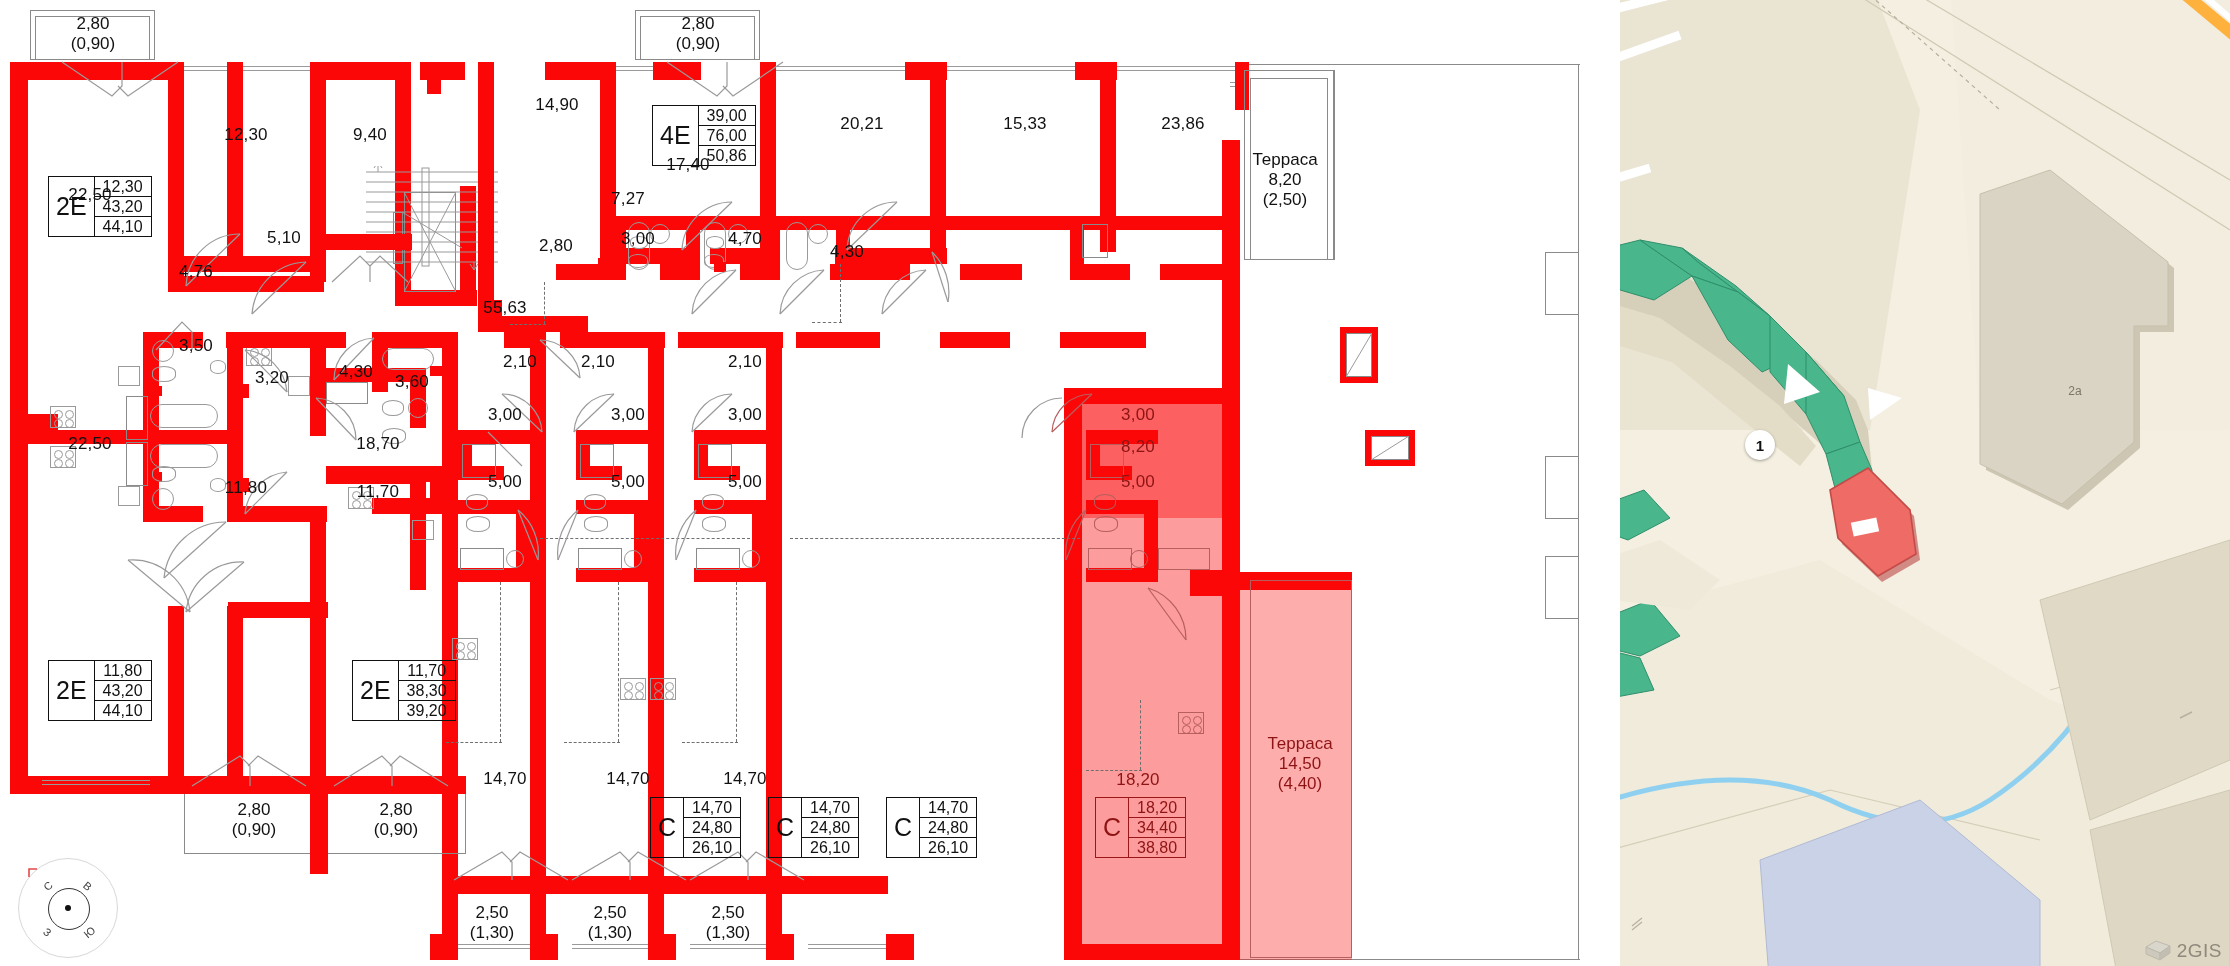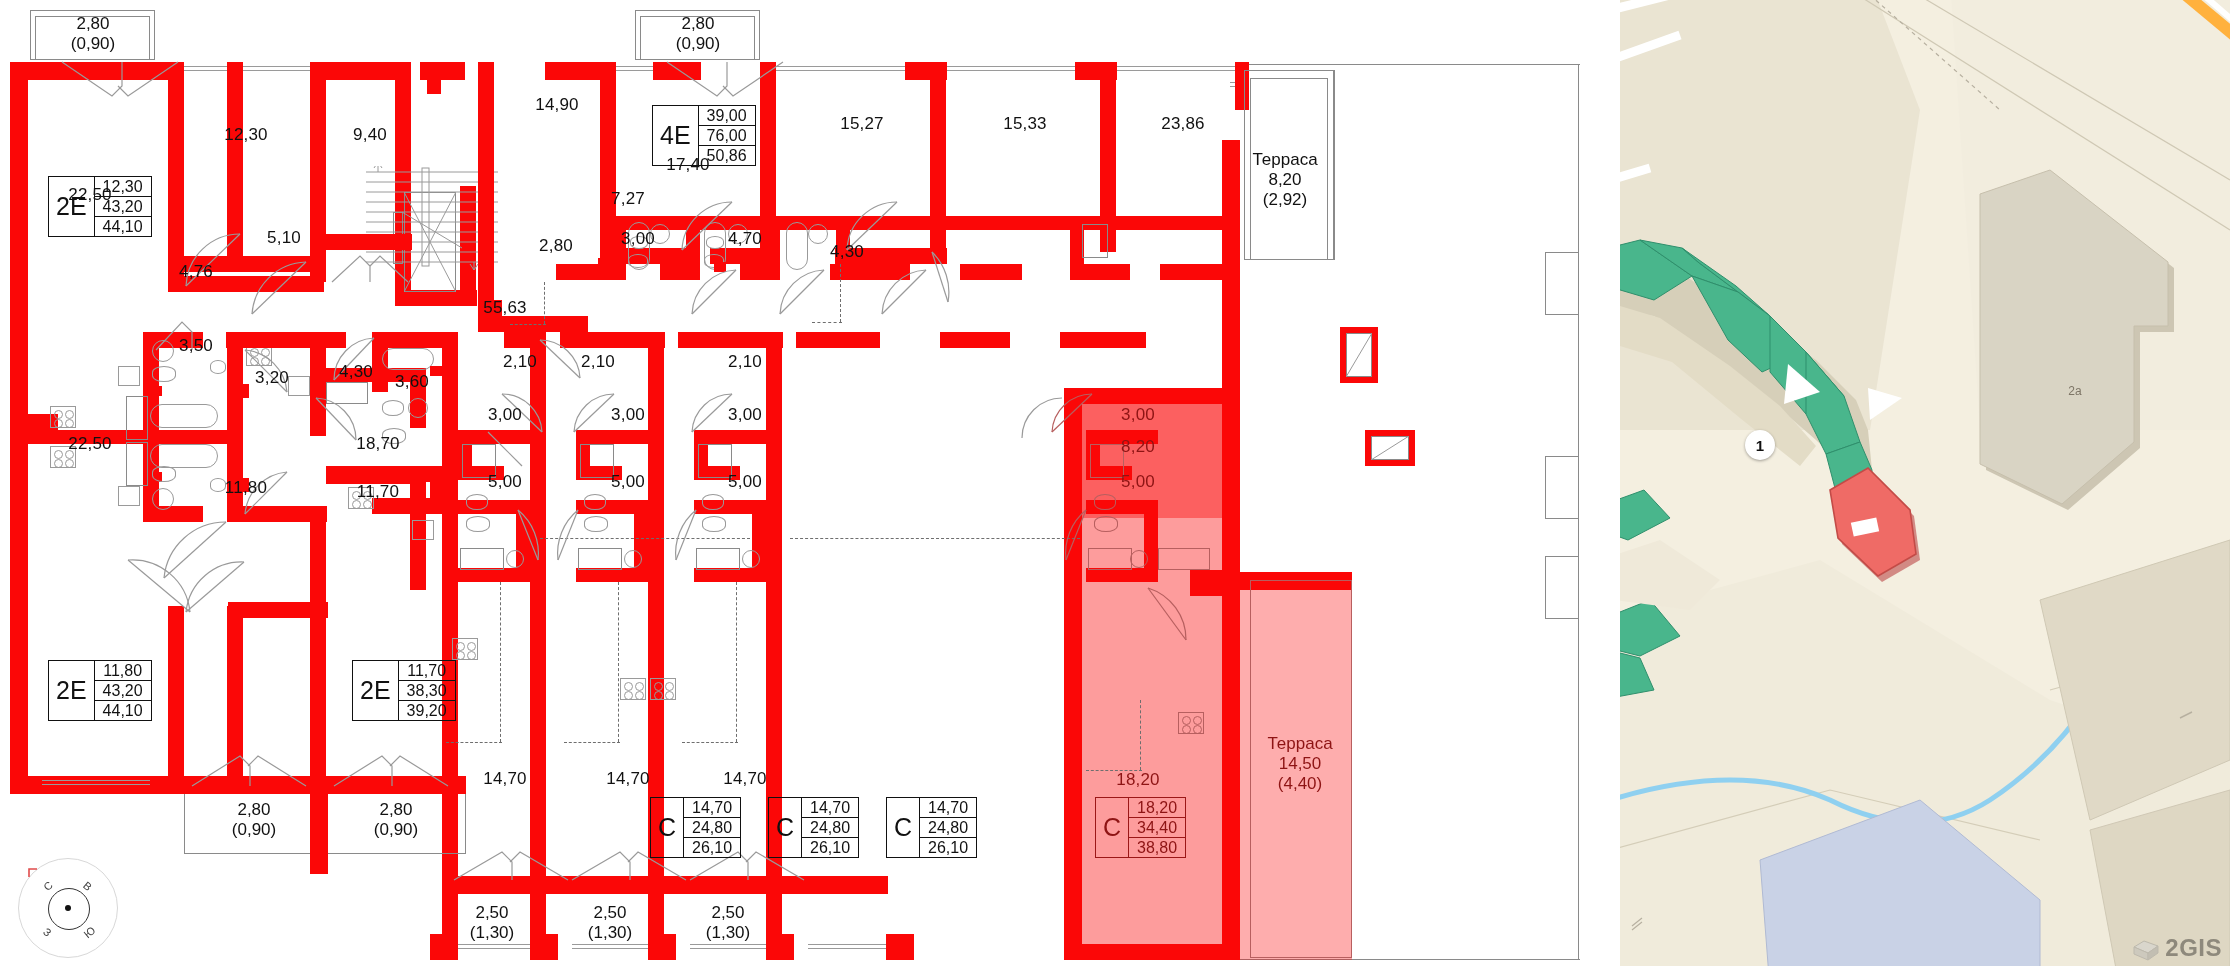--- a/index.html
+++ b/index.html
@@ -50,21 +50,21 @@
   #compass{position:absolute;left:18px;top:858px;width:100px;height:100px;}
   #compass .ring{position:absolute;inset:0;border:1px solid #d8d8d8;border-radius:50%;}
   #compass .hub{position:absolute;left:30px;top:30px;width:40px;height:40px;border:1.4px solid #333;border-radius:50%;}
   #compass .dot{position:absolute;left:47px;top:47px;width:6px;height:6px;background:#111;border-radius:50%;}
   #compass .lab{position:absolute;font-size:11px;color:#444;}
   #compass .tick{position:absolute;width:9px;height:9px;}
   #marker1{position:absolute;width:30px;height:30px;border-radius:50%;background:#fff;box-shadow:0 1px 3px rgba(0,0,0,.35);
            display:flex;align-items:center;justify-content:center;font-size:15px;font-weight:bold;color:#111;}
   #gis{position:absolute;right:8px;bottom:4px;display:flex;align-items:flex-end;gap:5px;}
   #gis .cube{width:30px;height:24px;}
-  #gis .txt{font-size:24px;font-weight:bold;color:#8e897c;letter-spacing:.5px;}
+  #gis .txt{font-size:19px;font-weight:normal;color:#8e897c;letter-spacing:.5px;}
 </style>
 </head>
 <body>
 
 <div id="app">
 
   <div id="plan-pane">
 
     <div class="tw" style="left:8px;top:46px;width:1570px;height:914px;border:none;"></div>
     <div class="gl" style="left:1240px;top:64px;width:340px;height:1px;"></div>
@@ -163,21 +163,21 @@
 
     <div class="w" style="left:1222px;top:140px;width:18px;height:180px;"></div>
     <div class="w" style="left:1222px;top:320px;width:18px;height:280px;"></div>
     <div class="w" style="left:1222px;top:600px;width:18px;height:360px;"></div>
 
     <div class="tw" style="left:1244px;top:70px;width:90px;height:190px;"></div>
     <div class="tw" style="left:1250px;top:78px;width:78px;height:182px;"></div>
     <div class="area2" style="left:1285px;top:150px;">
       <span>Терраса</span><br>
       <span>8,20</span><br>
-      <span>(2,92)</span>
+      <span>(2,50)</span>
     </div>
     <div class="gl" style="left:1334px;top:70px;width:1px;height:190px;"></div>
 
     <div class="w" style="left:1340px;top:327px;width:38px;height:56px;"></div>
     <div class="tw" style="left:1346px;top:333px;width:26px;height:44px;background:#fff;"></div>
     <svg style="position:absolute;left:1346px;top:333px;" width="26" height="44">
       <line x1="0" y1="44" x2="26" y2="0" stroke="#9a9a9a" stroke-width="1"></line>
     </svg>
     <div class="w" style="left:1365px;top:430px;width:50px;height:36px;"></div>
     <div class="tw" style="left:1371px;top:436px;width:38px;height:24px;background:#fff;"></div>
@@ -601,21 +601,21 @@
     </svg>
     <svg class="door" style="left:1020px;top:396px;" width="44" height="44">
       <path d="M42 2 A40 40 0 0 0 2 42" fill="none" stroke="#9a9a9a" stroke-width="1.2"></path>
     </svg>
 
     <div class="area c" style="left:90px;top:185px;">22,50</div>
     <div class="area c" style="left:246px;top:125px;">12,30</div>
     <div class="area c" style="left:370px;top:125px;">9,40</div>
     <div class="area c" style="left:557px;top:95px;">14,90</div>
     <div class="area c" style="left:688px;top:155px;">17,40</div>
-    <div class="area c" style="left:862px;top:114px;">15,27</div>
+    <div class="area c" style="left:862px;top:114px;">20,21</div>
     <div class="area c" style="left:1025px;top:114px;">15,33</div>
     <div class="area c" style="left:1183px;top:114px;">23,86</div>
     <div class="area c" style="left:284px;top:228px;">5,10</div>
     <div class="area c" style="left:196px;top:262px;">4,76</div>
     <div class="area c" style="left:196px;top:336px;">3,50</div>
     <div class="area c" style="left:272px;top:368px;">3,20</div>
     <div class="area c" style="left:90px;top:434px;">22,50</div>
     <div class="area c" style="left:246px;top:478px;">11,80</div>
     <div class="area c" style="left:378px;top:434px;">18,70</div>
     <div class="area c" style="left:378px;top:482px;">11,70</div>

